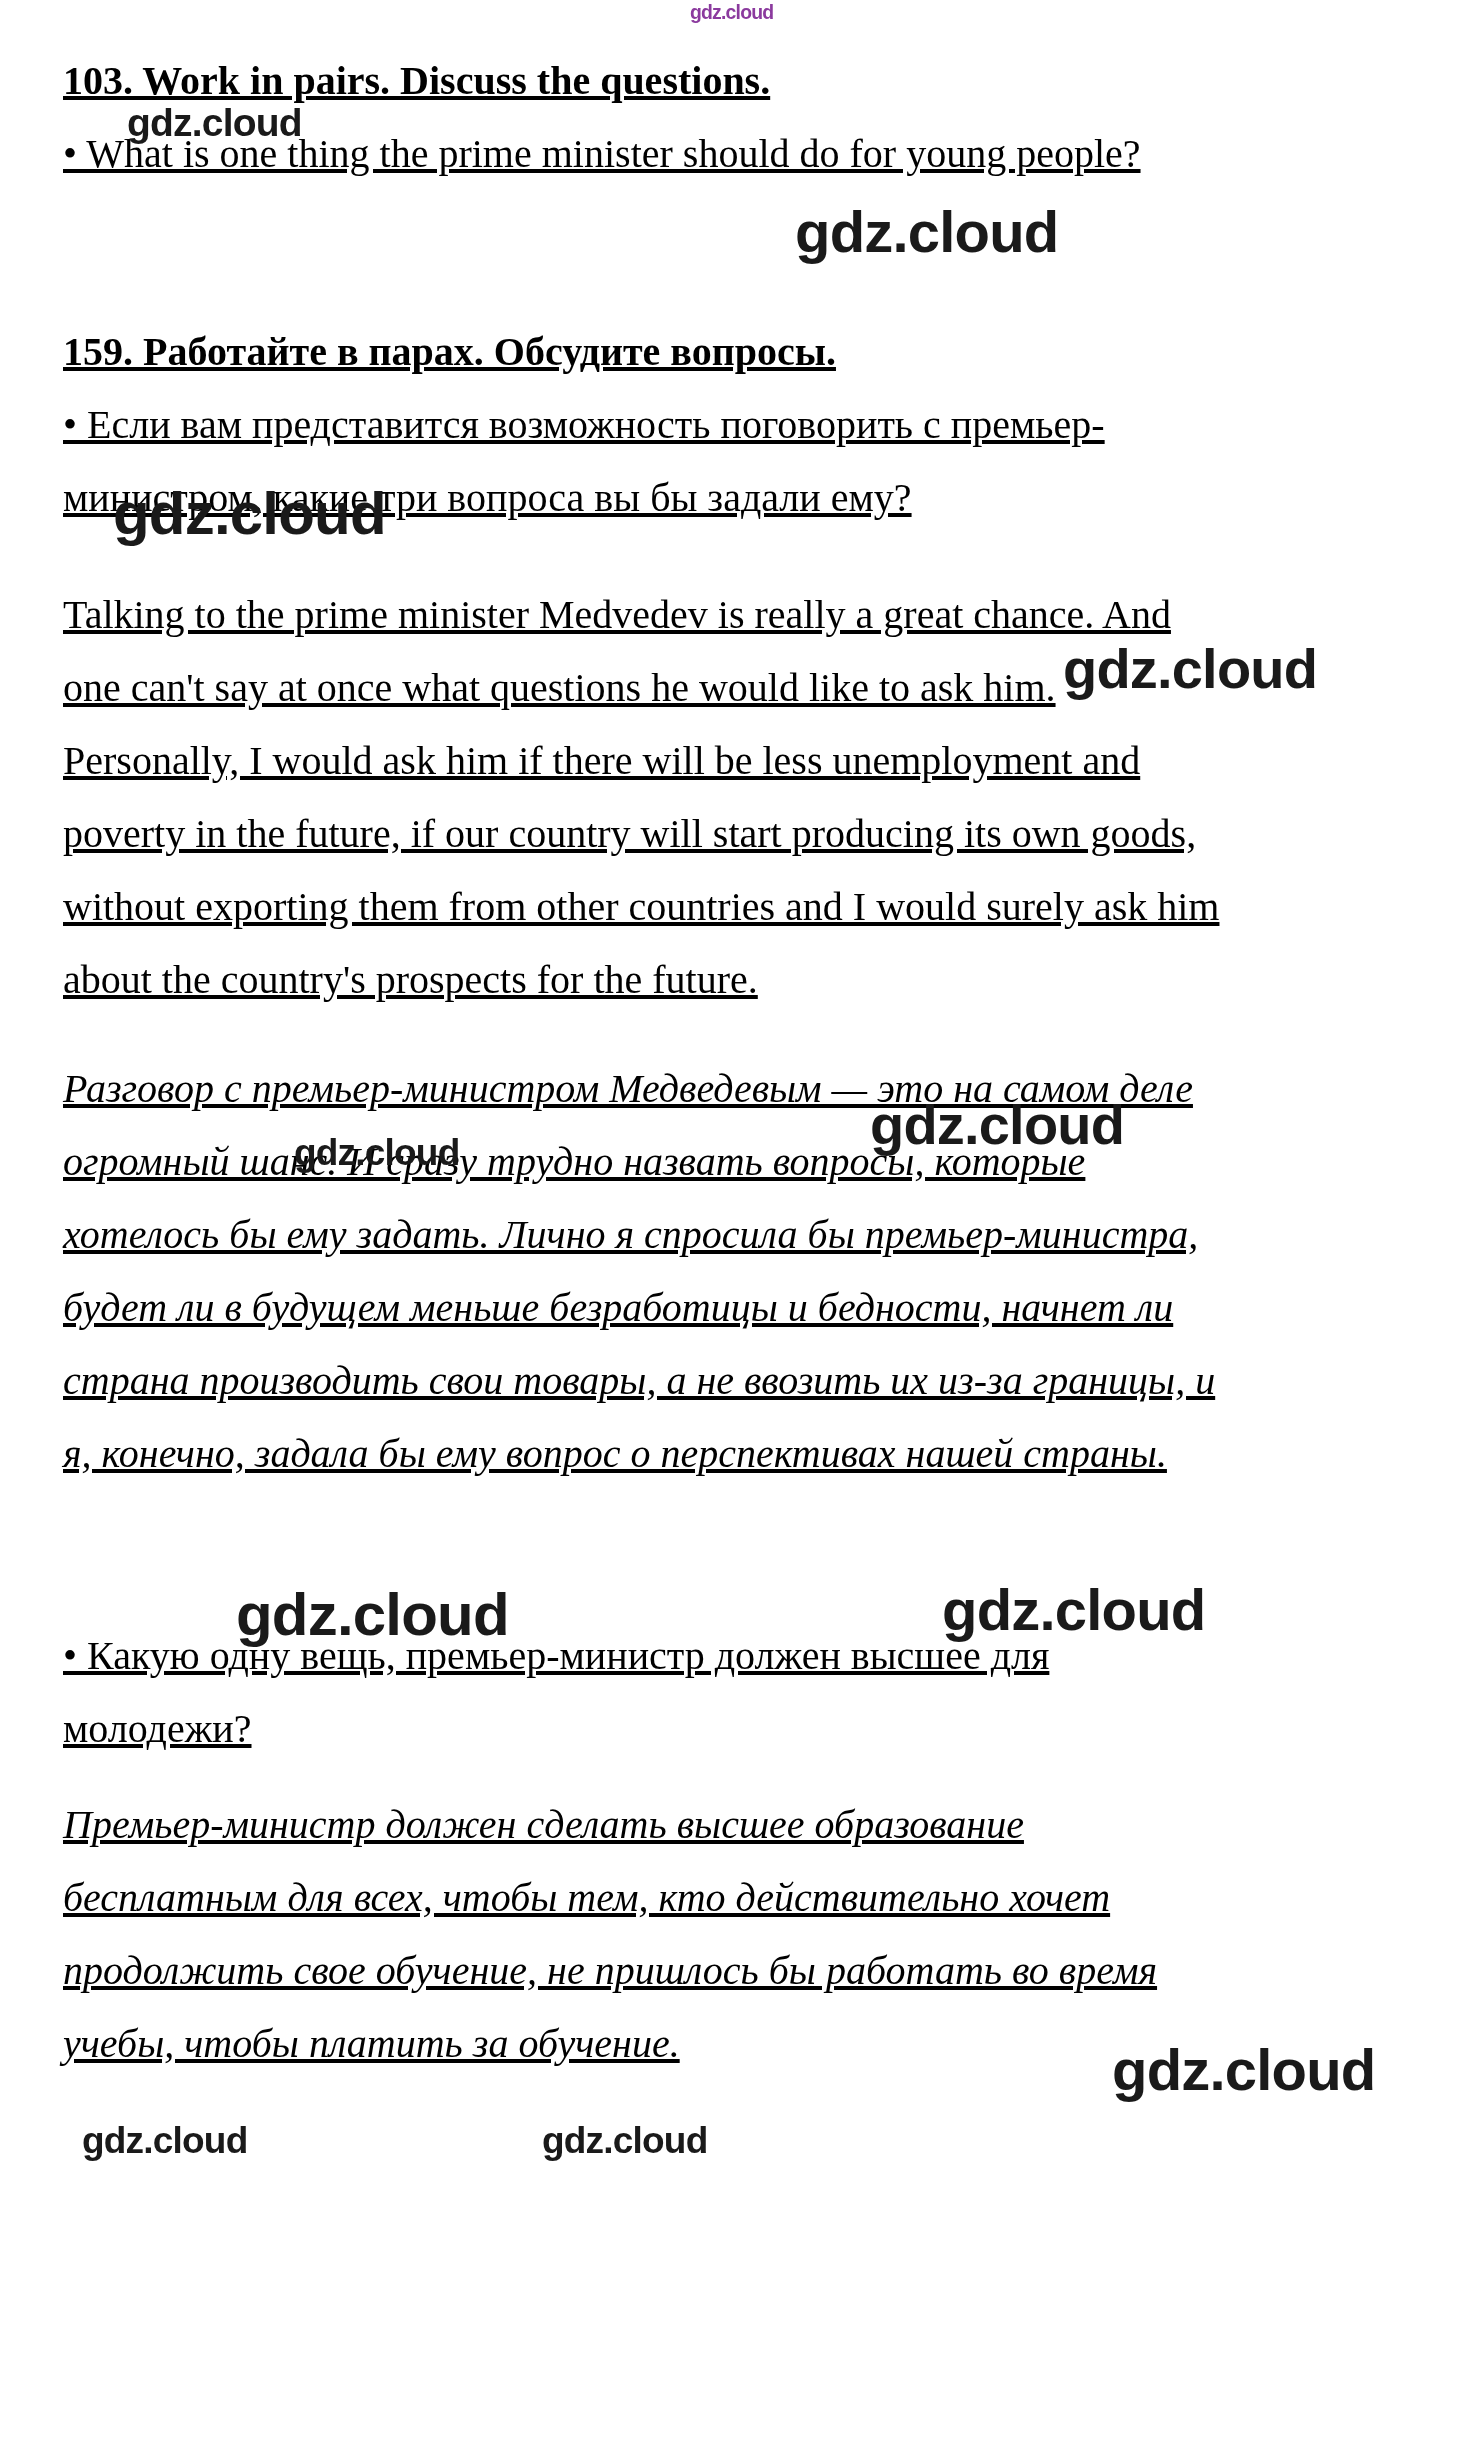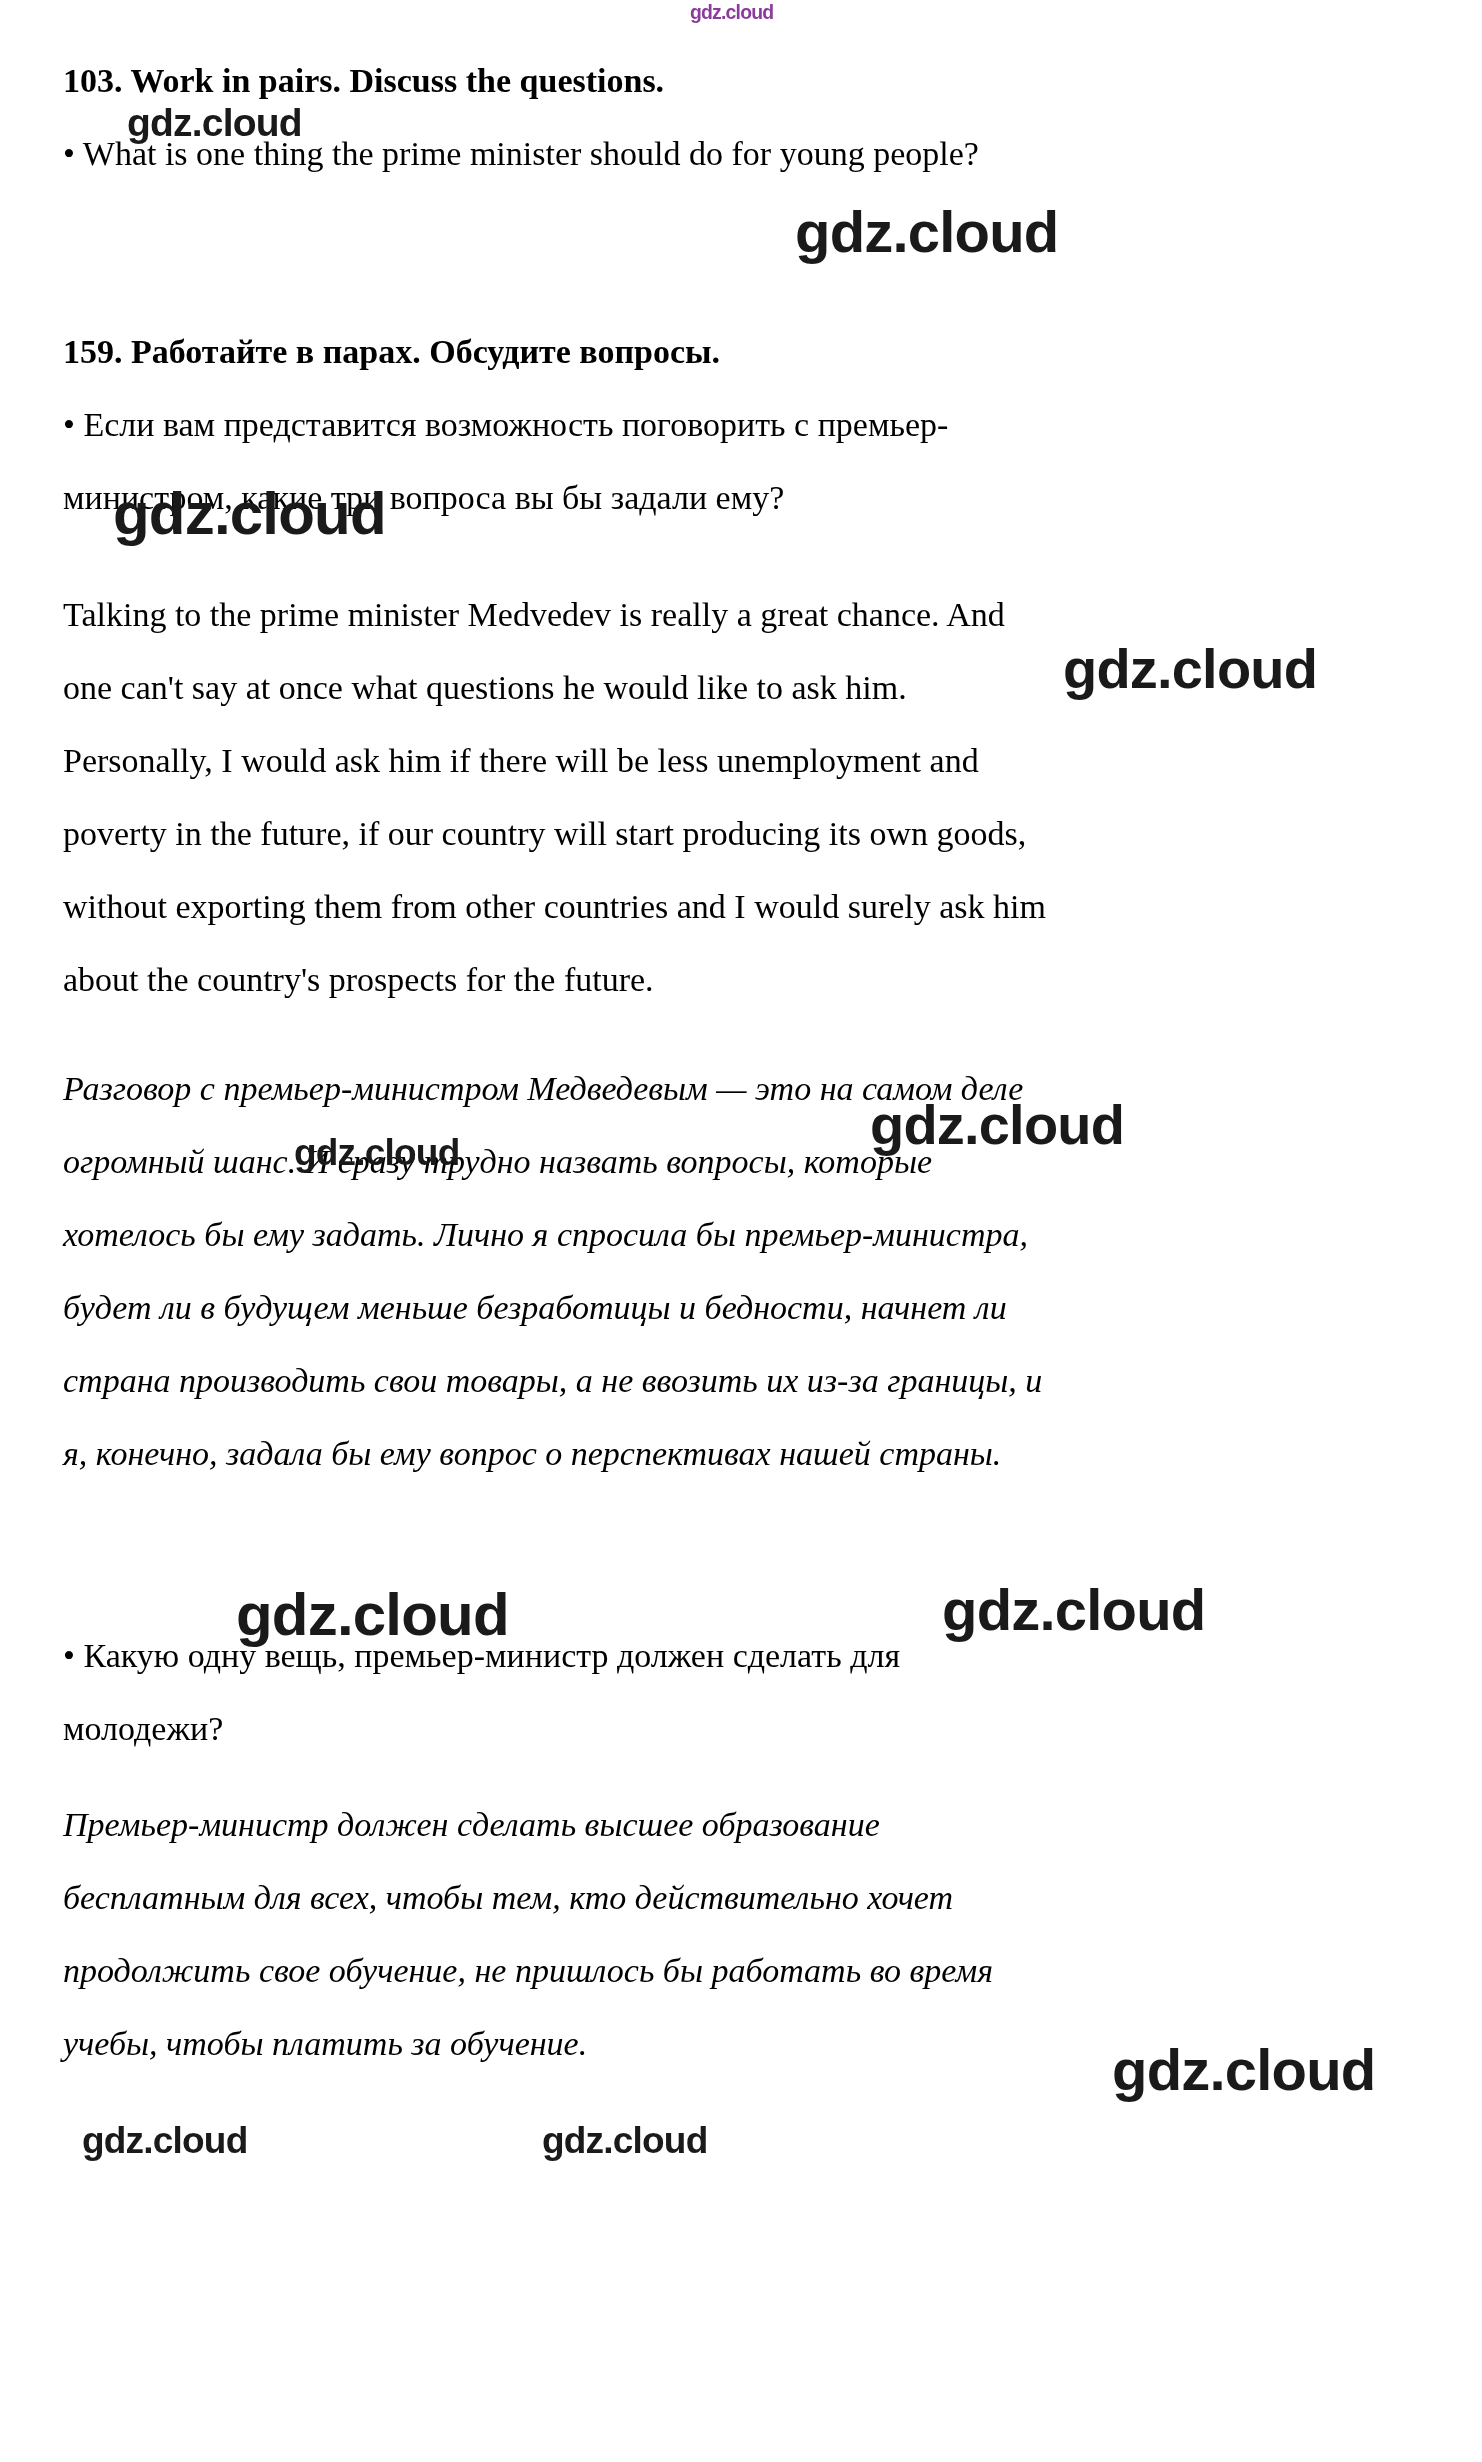--- a/index.html
+++ b/index.html
@@ -23,24 +23,25 @@
     background: var(--page-bg);
     font-family: "Liberation Serif", serif;
     color: var(--text-color);
   }
   .content {
     position: relative;
     z-index: 1;
     padding: 44px 48px 0 63px;
   }
   .para, .heading {
-    font-size: 34px;
+    font-size: 40px;
     line-height: 73px;
     white-space: pre-line;
     color: var(--text-color);
+    text-decoration: underline;
   }
   .heading { font-weight: bold; }
   .heading-ru { margin-top: 125px; }
   .answer1-en { margin-top: 44px; }
   .answer1-ru { margin-top: 36px; }
   .italic { font-style: italic; }
   .question2-ru { margin-top: 129px; }
   .answer2-en { margin-top: 44px; }
   .answer2-ru { margin-top: 22.6px; }
   .wm {
@@ -90,21 +91,21 @@
 without exporting them from other countries and I would surely ask him
 about the country's prospects for the future.</p>
 
     <p class="para italic answer1-ru">Разговор с премьер-министром Медведевым — это на самом деле
 огромный шанс. И сразу трудно назвать вопросы, которые
 хотелось бы ему задать. Лично я спросила бы премьер-министра,
 будет ли в будущем меньше безработицы и бедности, начнет ли
 страна производить свои товары, а не ввозить их из-за границы, и
 я, конечно, задала бы ему вопрос о перспективах нашей страны.</p>
 
-    <p class="para question2-ru">• Какую одну вещь, премьер-министр должен сделать для
+    <p class="para question2-ru">• Какую одну вещь, премьер-министр должен высшее для
 молодежи?</p>
 
 
     <p class="para italic answer2-ru">Премьер-министр должен сделать высшее образование
 бесплатным для всех, чтобы тем, кто действительно хочет
 продолжить свое обучение, не пришлось бы работать во время
 учебы, чтобы платить за обучение.</p>
   </div>
 
   <span class="wm wm-top">gdz.cloud</span>

